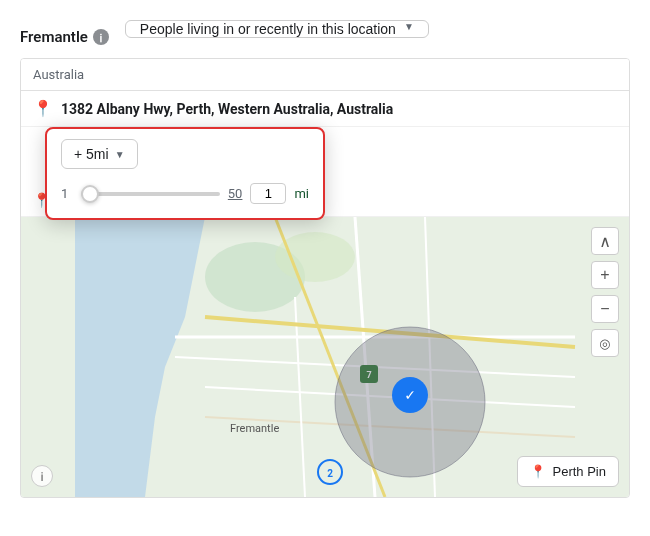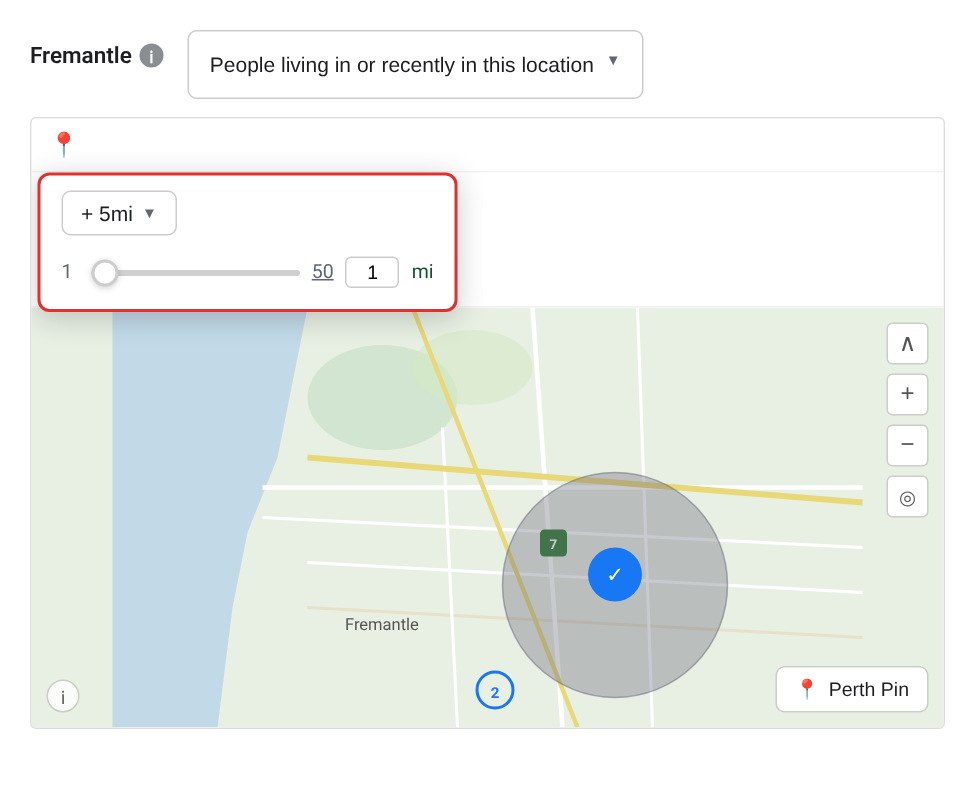--- a/index.html
+++ b/index.html
@@ -42,21 +42,21 @@
       font-size: 11px;
       display: inline-flex;
       align-items: center;
       justify-content: center;
       cursor: pointer;
     }
     .dropdown-btn {
       display: flex;
       align-items: flex-start;
       gap: 8px;
-      padding: 14px 14px;
+      padding: 0 14px;
       border: 1px solid #ccc;
       border-radius: 6px;
       background: #fff;
       font-size: 14px;
       cursor: pointer;
       color: #1c1e21;
     }
     .dropdown-arrow {
       font-size: 10px;
       color: #606770;
@@ -94,21 +94,21 @@
     }
     
     .popup-container {
       position: relative;
       background: #fff;
       z-index: 10;
     }
     .popup {
       position: absolute;
       top: 0;
-      left: 4px;
+      left: 24px;
       background: #fff;
       border-radius: 8px;
       box-shadow: 0 4px 20px rgba(0,0,0,0.2);
       padding: 10px 14px 14px;
       z-index: 20;
       width: 280px;
       border: 2px solid #e03030;
     }
     .popup-btn {
       display: inline-flex;
@@ -267,23 +267,25 @@
     </div>
     <button class="dropdown-btn">
       <span>People living in or recently in this location</span>
       <span class="dropdown-arrow">▼</span>
     </button>
   </div>
 
   
   <div class="map-wrapper">
 
+    <div class="map-header">Australia</div>
 
     <div class="location-item">
       <span class="location-pin">📍</span>
+      <span class="location-text">1382 Albany Hwy, Perth, Western Australia, Australia</span>
     </div>
 
     <div class="popup-container" style="height: 90px;">
       <div class="popup">
         <button class="popup-btn">
           <span>+ 5mi</span>
           <span class="dropdown-arrow">▼</span>
         </button>
         <div class="slider-row">
           <span class="slider-label">1</span>

